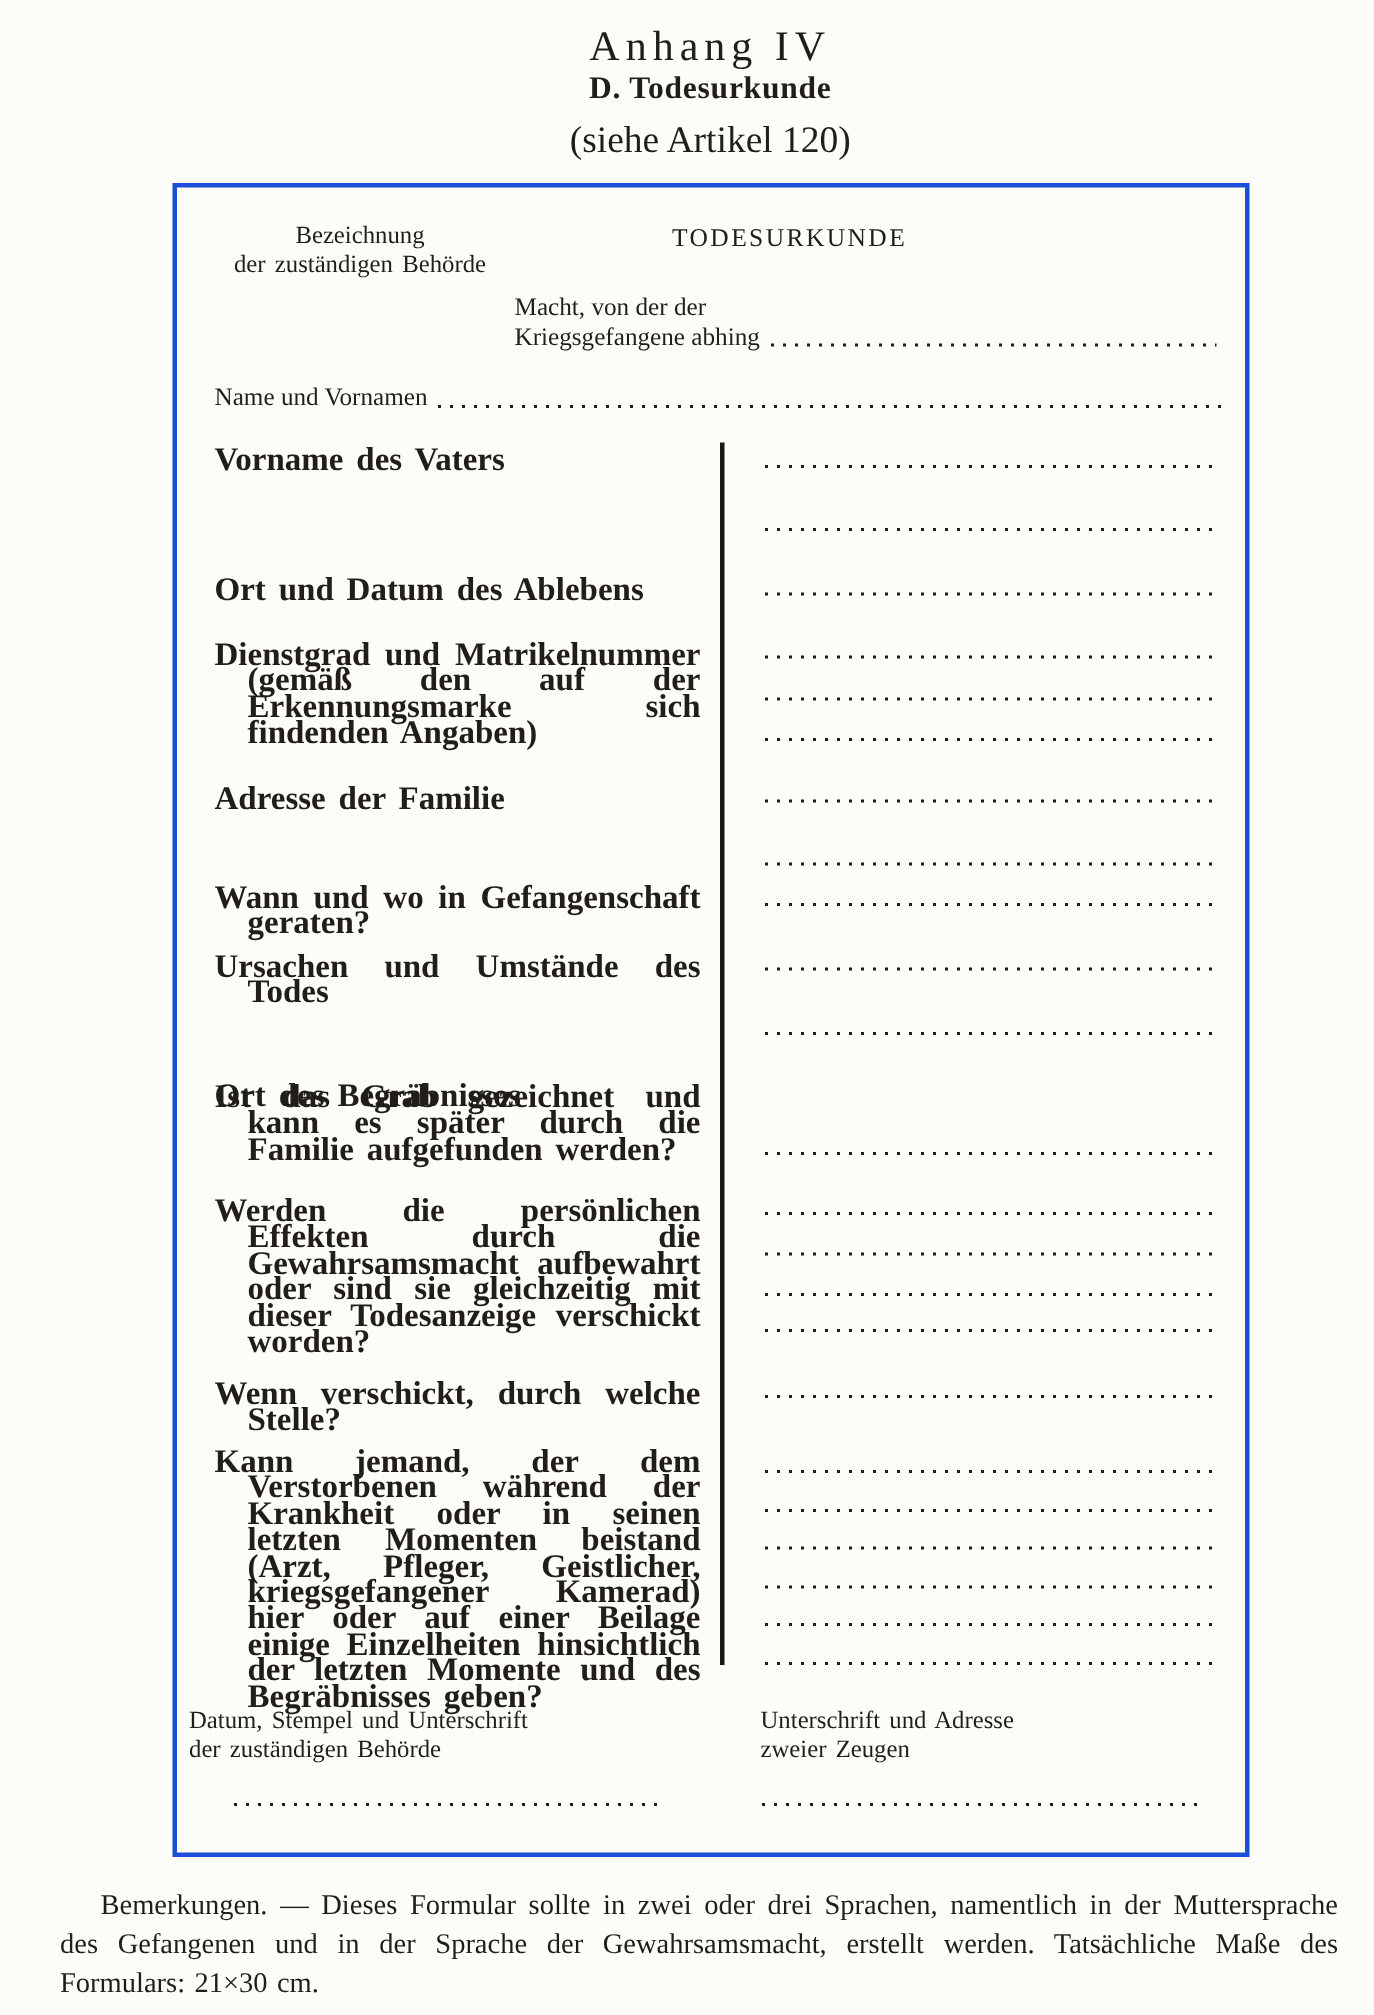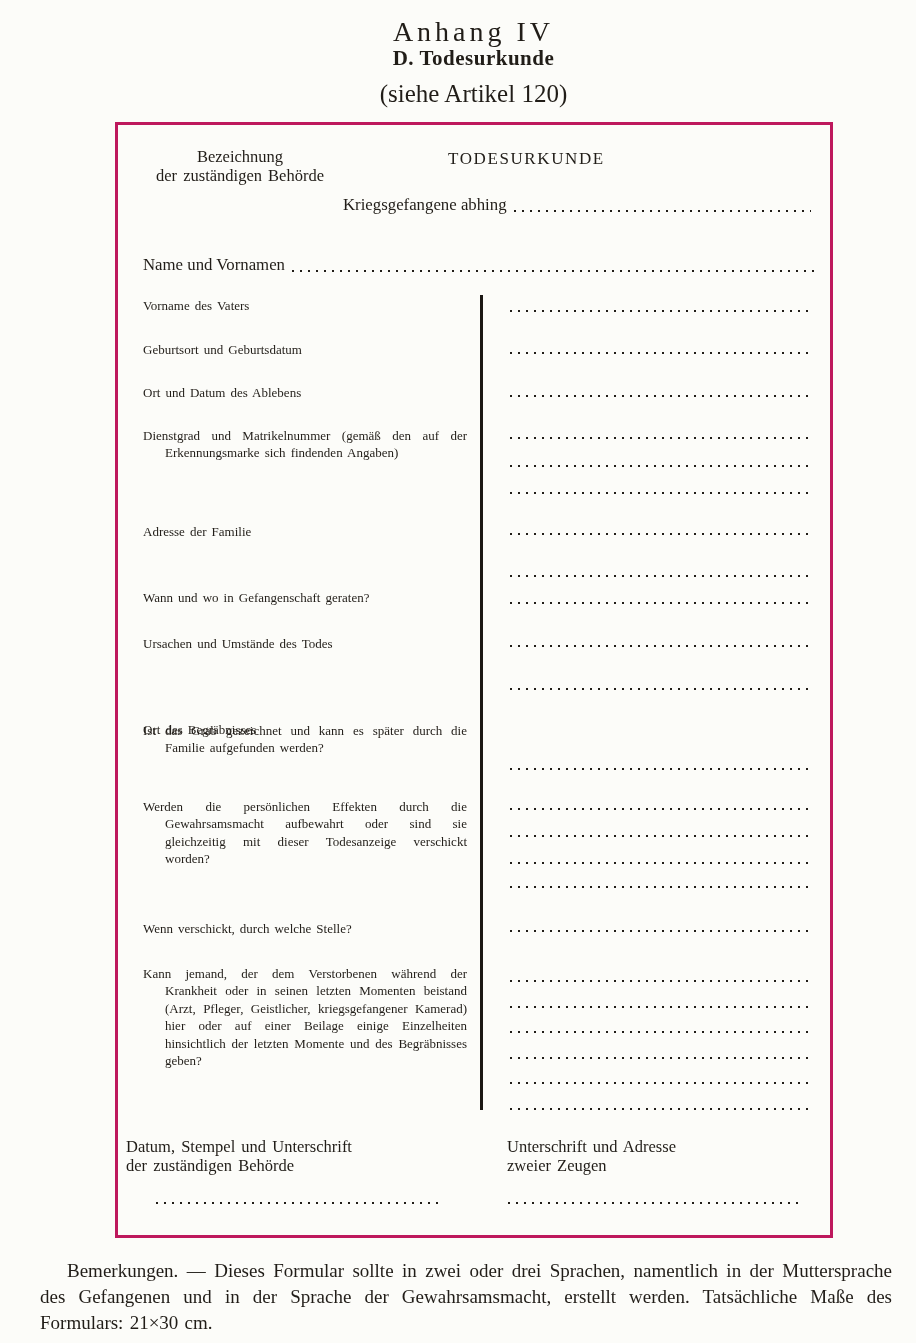--- a/index.html
+++ b/index.html
@@ -9,36 +9,36 @@
   .page { position:relative; width:916px; height:1343px; overflow:hidden; }
 
   
   .titles { position:absolute; left:115px; top:0; width:717px; text-align:center; }
   .annex   { position:absolute; left:0; top:16px;  width:100%; font-size:28px; letter-spacing:4px; }
   .doctitle{ position:absolute; left:0; top:46px;  width:100%; font-size:21px; font-weight:bold; letter-spacing:0.5px; }
   .artref  { position:absolute; left:0; top:80px;  width:100%; font-size:25px; }
 
   
   .formbox { position:absolute; left:115px; top:122px; width:718px; height:1116px;
-             border:3px solid #be185d; }
+             border:3px solid #1d4ed8; }
   .authority { position:absolute; left:10px; top:23px; width:224px; text-align:center;
                font-size:16.5px; line-height:18.5px; word-spacing:2px; }
   .formtitle { position:absolute; left:330px; top:24px; font-size:17px; letter-spacing:1.6px; }
   .power { position:absolute; left:225px; top:70px; width:469px; font-size:16.8px; line-height:19.5px; }
   .nameline { position:absolute; left:25px; top:130px; width:673px; font-size:16.8px; }
 
   .dotrow { display:flex; }
   .dotfill { flex:1; align-self:flex-end; height:2px; margin:0 1px 3px 7px;
              background:repeating-linear-gradient(90deg, var(--ink) 0 2px, transparent 2px 8px); }
 
   .divider { position:absolute; left:362px; top:170px; width:3px; height:815px; background:#1b1713; }
 
   #rows { position:absolute; left:0; top:0; width:100%; height:100%; }
-  .field-label { position:absolute; left:25px; width:324px; font-size:13px; line-height:17.4px;
-                 text-align:justify; padding-left:22px; text-indent:-22px; word-spacing:0.14em; }
+  .field-label { position:absolute; left:25px; width:324px; font-size:22px; line-height:17.4px;
+                 text-align:justify; padding-left:22px; text-indent:-22px; word-spacing:0.14em;font-weight:bold; }
   .dotline { position:absolute; height:2px;
              background:repeating-linear-gradient(90deg, var(--ink) 0 2px, transparent 2px 8px); }
   .dotline.answer { left:392px; width:300px; }
 
   .sig { position:absolute; text-align:left; font-size:16.5px; line-height:18.5px; word-spacing:2px; }
   .sig-left  { left:8px;  top:1013px; width:310px; }
   .sig-right { left:389px; top:1013px; width:300px; }
   .sigdot-left  { left:38px;  top:1077px; width:288px; }
   .sigdot-right { left:390px; top:1077px; width:296px; }
 
@@ -59,37 +59,37 @@
   <div class="formbox">
 
     <div class="authority">
       <div>Bezeichnung</div>
       <div>der zuständigen Behörde</div>
     </div>
 
     <div class="formtitle">TODESURKUNDE</div>
 
     <div class="power">
+      <div>Macht, von der der</div>
       <div class="dotrow">
         <span>Kriegsgefangene abhing</span>
         <span class="dotfill"></span>
       </div>
     </div>
 
     <div class="nameline dotrow">
       <span>Name und Vornamen</span>
       <span class="dotfill"></span>
     </div>
 
     <div class="divider"></div>
 
     <div id="rows">
         <div class="field-label" style="top: 172px;">Vorname des Vaters</div>
         <div class="dotline answer" style="top: 185px;"></div>
-        <div class="field-label" style="top: 216px;">Geburtsort und Geburtsdatum</div>
         <div class="dotline answer" style="top: 227px;"></div>
         <div class="field-label" style="top: 259px;">Ort und Datum des Ablebens</div>
         <div class="dotline answer" style="top: 270px;"></div>
         <div class="field-label" style="top: 302px;">Dienstgrad und Matrikelnummer (gemäß den auf der Erkennungsmarke sich findenden Angaben)</div>
         <div class="dotline answer" style="top: 312px;"></div>
         <div class="dotline answer" style="top: 340px;"></div>
         <div class="dotline answer" style="top: 367px;"></div>
         <div class="field-label" style="top: 398px;">Adresse der Familie</div>
         <div class="dotline answer" style="top: 408px;"></div>
         <div class="field-label" style="top: 464px;">Wann und wo in Gefangenschaft geraten?</div>

